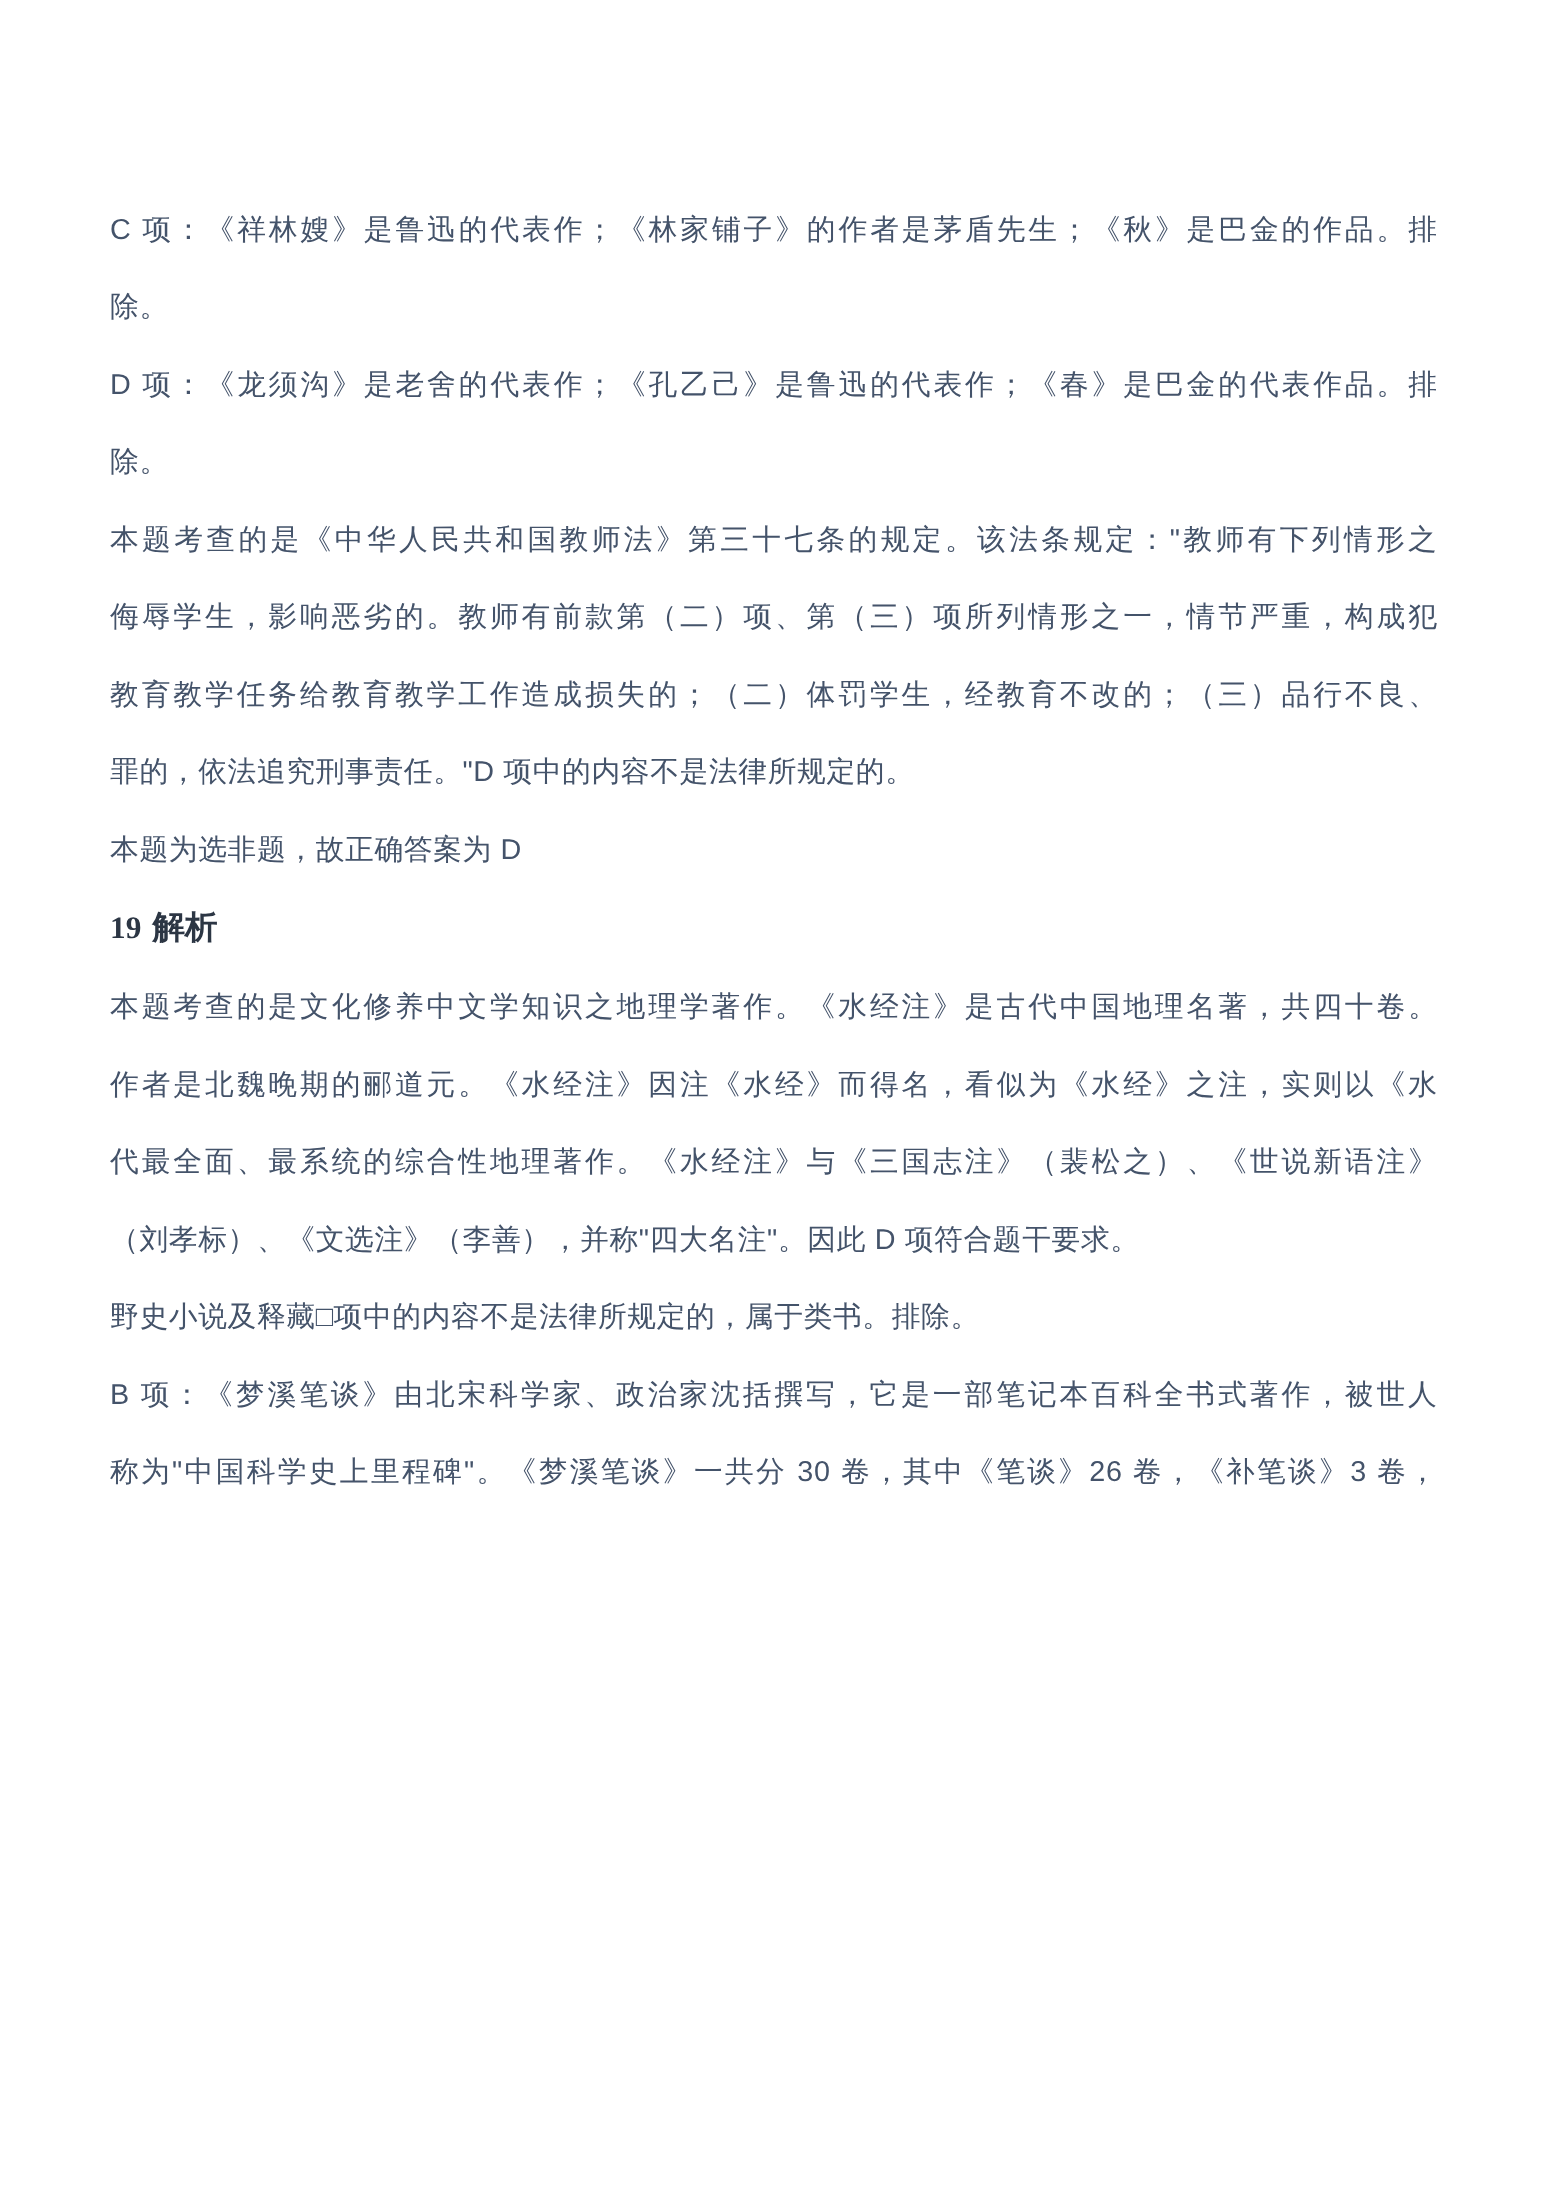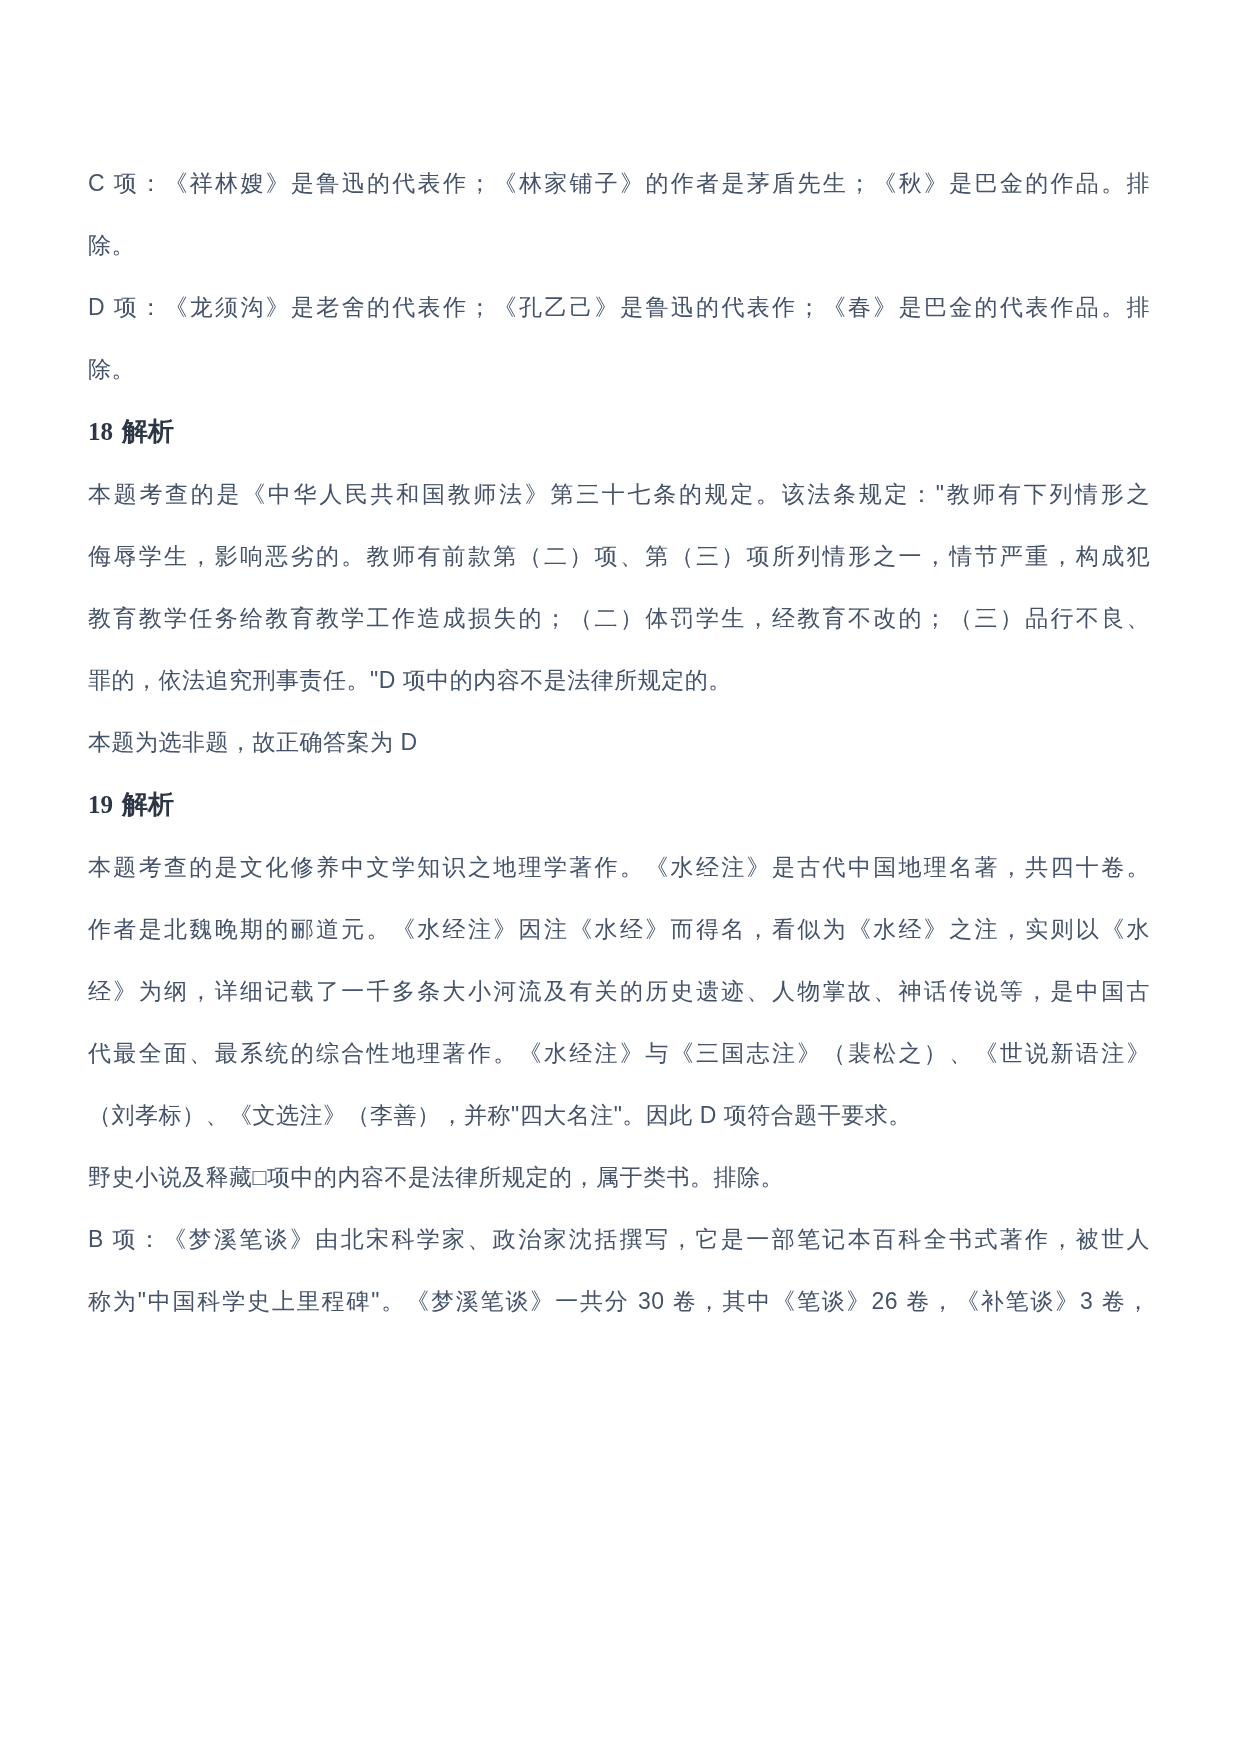--- a/index.html
+++ b/index.html
@@ -55,35 +55,33 @@
 <div class="page" style="--page-bg: #ffffff; --body-color: #44536a; --heading-color: #2c3644;">
   <div class="content">
       <div class="para">
         <div class="line fill">C 项：《祥林嫂》是鲁迅的代表作；《林家铺子》的作者是茅盾先生；《秋》是巴金的作品。排</div>
         <div class="line">除。</div>
       </div>
       <div class="para">
         <div class="line fill">D 项：《龙须沟》是老舍的代表作；《孔乙己》是鲁迅的代表作；《春》是巴金的代表作品。排</div>
         <div class="line">除。</div>
       </div>
-      <div class="heading"><span class="hnum">18</span><span class="hlabel">解析</span></div>
       <div class="para">
         <div class="line fill">本题考查的是《中华人民共和国教师法》第三十七条的规定。该法条规定："教师有下列情形之</div>
         <div class="line fill">侮辱学生，影响恶劣的。教师有前款第（二）项、第（三）项所列情形之一，情节严重，构成犯</div>
         <div class="line fill">教育教学任务给教育教学工作造成损失的；（二）体罚学生，经教育不改的；（三）品行不良、</div>
         <div class="line">罪的，依法追究刑事责任。"D 项中的内容不是法律所规定的。</div>
       </div>
       <div class="para">
         <div class="line">本题为选非题，故正确答案为 D</div>
       </div>
       <div class="heading"><span class="hnum">19</span><span class="hlabel">解析</span></div>
       <div class="para">
         <div class="line fill">本题考查的是文化修养中文学知识之地理学著作。《水经注》是古代中国地理名著，共四十卷。</div>
         <div class="line fill">作者是北魏晚期的郦道元。《水经注》因注《水经》而得名，看似为《水经》之注，实则以《水</div>
-        <div class="line fill">经》为纲，详细记载了一千多条大小河流及有关的历史遗迹、人物掌故、神话传说等，是中国古</div>
         <div class="line fill">代最全面、最系统的综合性地理著作。《水经注》与《三国志注》（裴松之）、《世说新语注》</div>
         <div class="line">（刘孝标）、《文选注》（李善），并称"四大名注"。因此 D 项符合题干要求。</div>
       </div>
       <div class="para">
         <div class="line">野史小说及释藏□项中的内容不是法律所规定的，属于类书。排除。</div>
       </div>
       <div class="para">
         <div class="line fill">B 项：《梦溪笔谈》由北宋科学家、政治家沈括撰写，它是一部笔记本百科全书式著作，被世人</div>
         <div class="line fill">称为"中国科学史上里程碑"。《梦溪笔谈》一共分 30 卷，其中《笔谈》26 卷，《补笔谈》3 卷，</div>
       </div>

